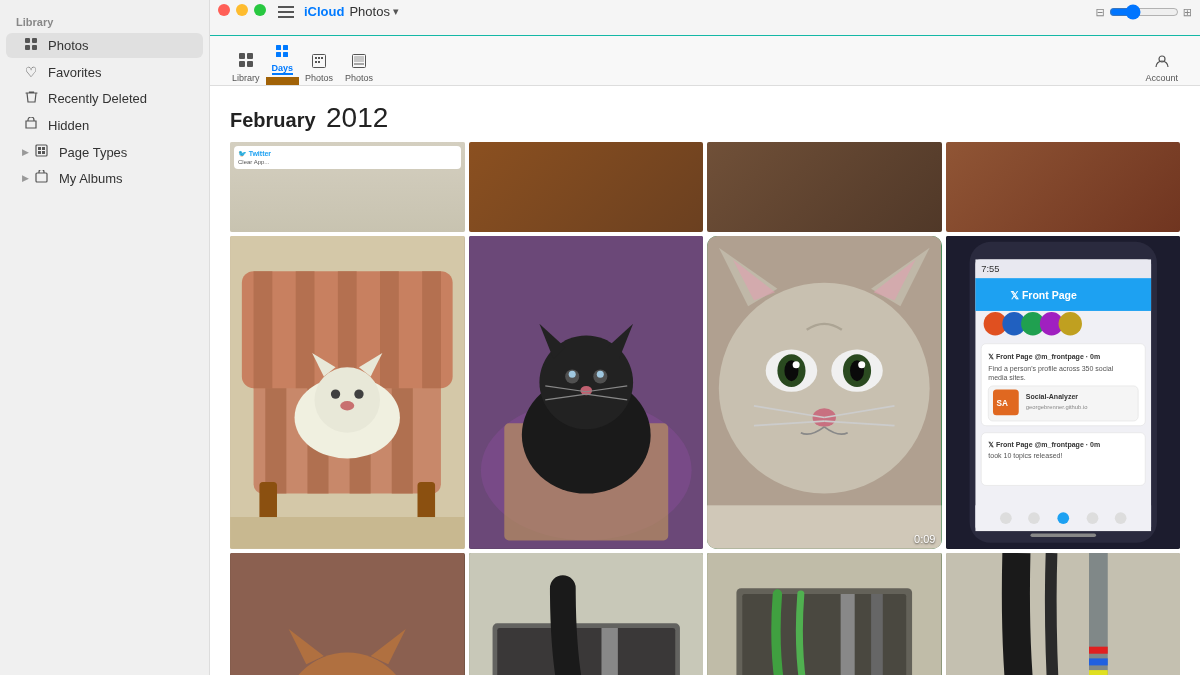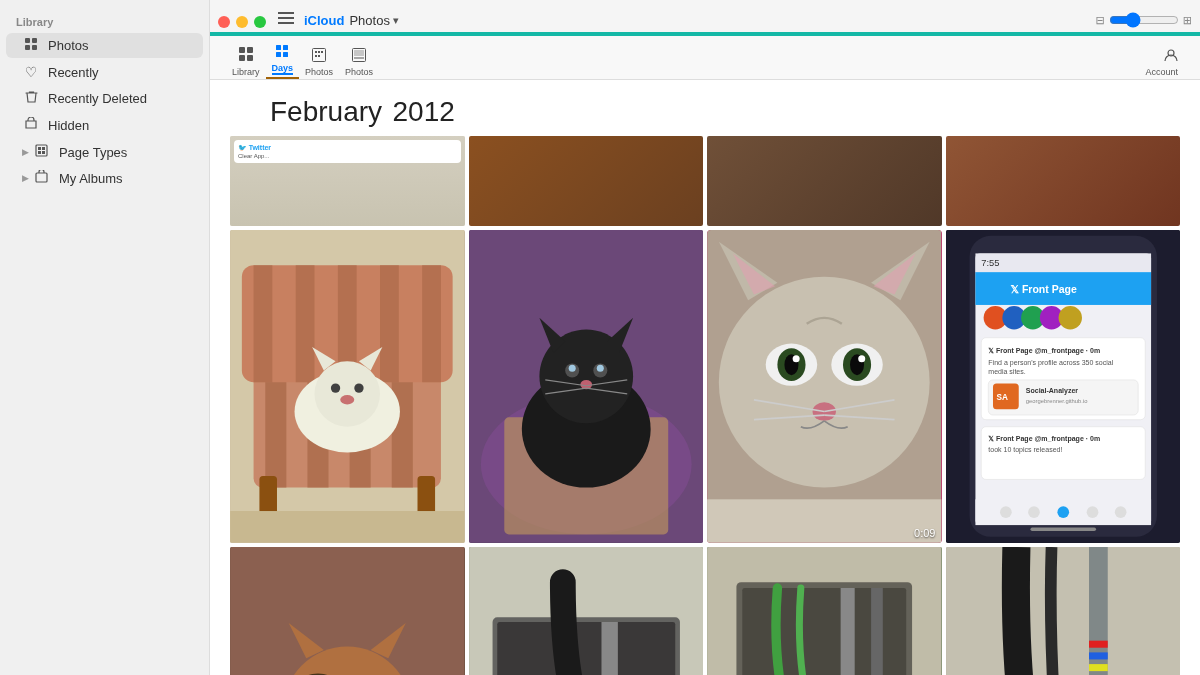--- a/index.html
+++ b/index.html
@@ -78,23 +78,23 @@
       flex: 1;
       display: flex;
       flex-direction: column;
       background: #fff;
       overflow: hidden;
     }
 
     
     #top-bar {
       display: flex;
-      align-items: flex-end;
+      align-items: flex-start;
       background: #f5f5f5;
-      border-bottom: 4px solid #14b8a6;
+      border-bottom: 1px solid #14b8a6;
       padding: 4px 8px;
       height: 36px;
     }
 
     .window-controls {
       display: flex;
       gap: 6px;
       align-items: center;
     }
     .win-btn { width: 12px; height: 12px; border-radius: 50%; }
@@ -113,25 +113,24 @@
       flex: 1;
       overflow-y: auto;
       padding: 16px 20px;
       background: #fff;
     }
 
     .month-header {
       margin-bottom: 8px;
     }
     .month-header .month-name {
-      font-size: 28px;
-      font-weight: 400;
+      font-size: 20px;
+      font-weight: 700;
       color: #222;
       display: inline;
-      margin-left: 40px;
     }
     .month-header .year {
       font-size: 28px;
       font-weight: 400;
       color: #222;
       margin-left: 6px;
     }
     .month-header .item-count {
       font-size: 12px;
       color: #888;
@@ -188,21 +187,21 @@
           <rect x="8" y="1" width="5" height="5" rx="1" fill="#555"></rect>
           <rect x="1" y="8" width="5" height="5" rx="1" fill="#555"></rect>
           <rect x="8" y="8" width="5" height="5" rx="1" fill="#555"></rect>
         </svg>
     </span>
     <span>Photos</span>
   </div>
 
   <div class="sidebar-item">
     <span class="icon">♡</span>
-    <span>Recently</span>
+    <span>Favorites</span>
   </div>
 
   <div class="sidebar-item">
     <span class="icon">
       <svg width="13" height="14" viewBox="0 0 13 14">
           <path d="M1 3h11M4.5 3V2h4V3M2 3l1 9h7l1-9" fill="none" stroke="#555" stroke-width="1.2" stroke-linecap="round"></path>
         </svg>
     </span>
     <span>Recently Deleted</span>
   </div>
@@ -276,21 +275,21 @@
       <span class="tb-icon">
         <svg width="16" height="16" viewBox="0 0 16 16">
             <rect x="1" y="1" width="6" height="6" rx="1" fill="#555"></rect>
             <rect x="9" y="1" width="6" height="6" rx="1" fill="#555"></rect>
             <rect x="1" y="9" width="6" height="6" rx="1" fill="#555"></rect>
             <rect x="9" y="9" width="6" height="6" rx="1" fill="#555"></rect>
           </svg>
       </span>
       <span class="tb-label">Library</span>
     </div>
-    <div class="toolbar-group active" style="border-bottom: 2px solid #a16207;">
+    <div class="toolbar-group active" style="border-bottom: 8px solid #a16207;">
       <span class="tb-icon">
         <svg width="14" height="14" viewBox="0 0 14 14">
             <rect x="1" y="1" width="5" height="5" rx="0.5" fill="#007AFF"></rect>
             <rect x="8" y="1" width="5" height="5" rx="0.5" fill="#007AFF"></rect>
             <rect x="1" y="8" width="5" height="5" rx="0.5" fill="#007AFF"></rect>
             <rect x="8" y="8" width="5" height="5" rx="0.5" fill="#007AFF"></rect>
           </svg>
       </span>
       <span class="tb-label" style="color:#007AFF; font-weight:600;">Days</span>
     </div>
@@ -310,21 +309,21 @@
     <div class="toolbar-group">
       <span class="tb-icon">
         <svg width="14" height="14" viewBox="0 0 14 14">
             <rect x="0.5" y="0.5" width="13" height="13" rx="1" fill="none" stroke="#555" stroke-width="1"></rect>
             <rect x="2" y="2" width="10" height="6" rx="0.5" fill="#555" opacity="0.3"></rect>
             <path d="M2 10h10" stroke="#555" stroke-width="1"></path>
           </svg>
       </span>
       <span class="tb-label">Photos</span>
     </div>
-    <div class="toolbar-group" style="margin-left:auto; margin-right:16px;align-items:flex-end;">
+    <div class="toolbar-group" style="margin-left:auto; margin-right:16px;">
       <span class="tb-icon">
         <svg width="14" height="14" viewBox="0 0 14 14">
             <circle cx="7" cy="5" r="3" fill="none" stroke="#555" stroke-width="1.2"></circle>
             <path d="M1 13c0-3.3 2.7-6 6-6s6 2.7 6 6" fill="none" stroke="#555" stroke-width="1.2"></path>
           </svg>
       </span>
       <span class="tb-label">Account</span>
     </div>
   </div>
 
@@ -419,21 +418,21 @@
 
           <ellipse cx="100" cy="132" rx="5" ry="4" fill="#c06070"></ellipse>
 
           <line x1="100" y1="133" x2="65" y2="128" stroke="#888" stroke-width="1"></line>
           <line x1="100" y1="135" x2="65" y2="140" stroke="#888" stroke-width="1"></line>
           <line x1="100" y1="133" x2="135" y2="128" stroke="#888" stroke-width="1"></line>
           <line x1="100" y1="135" x2="135" y2="140" stroke="#888" stroke-width="1"></line>
         </svg>
       </div>
 
-      <div style="background:#be185d; border-radius:4px; overflow:hidden; aspect-ratio:3/4; position:relative;">
+      <div style="background:#15803d; border-radius:10px; overflow:hidden; aspect-ratio:3/4; position:relative;">
         <svg width="100%" height="100%" viewBox="0 0 200 267" xmlns="http://www.w3.org/2000/svg">
           <rect width="200" height="267" fill="#b0a090"></rect>
 
           <circle cx="100" cy="130" r="90" fill="#c8c0b0"></circle>
 
           <polygon points="35,60 10,10 60,45" fill="#c0b8a8"></polygon>
           <polygon points="165,60 190,10 140,45" fill="#c0b8a8"></polygon>
 
           <polygon points="40,55 22,20 58,48" fill="#e0a0b0" opacity="0.6"></polygon>
           <polygon points="160,55 178,20 142,48" fill="#e0a0b0" opacity="0.6"></polygon>

